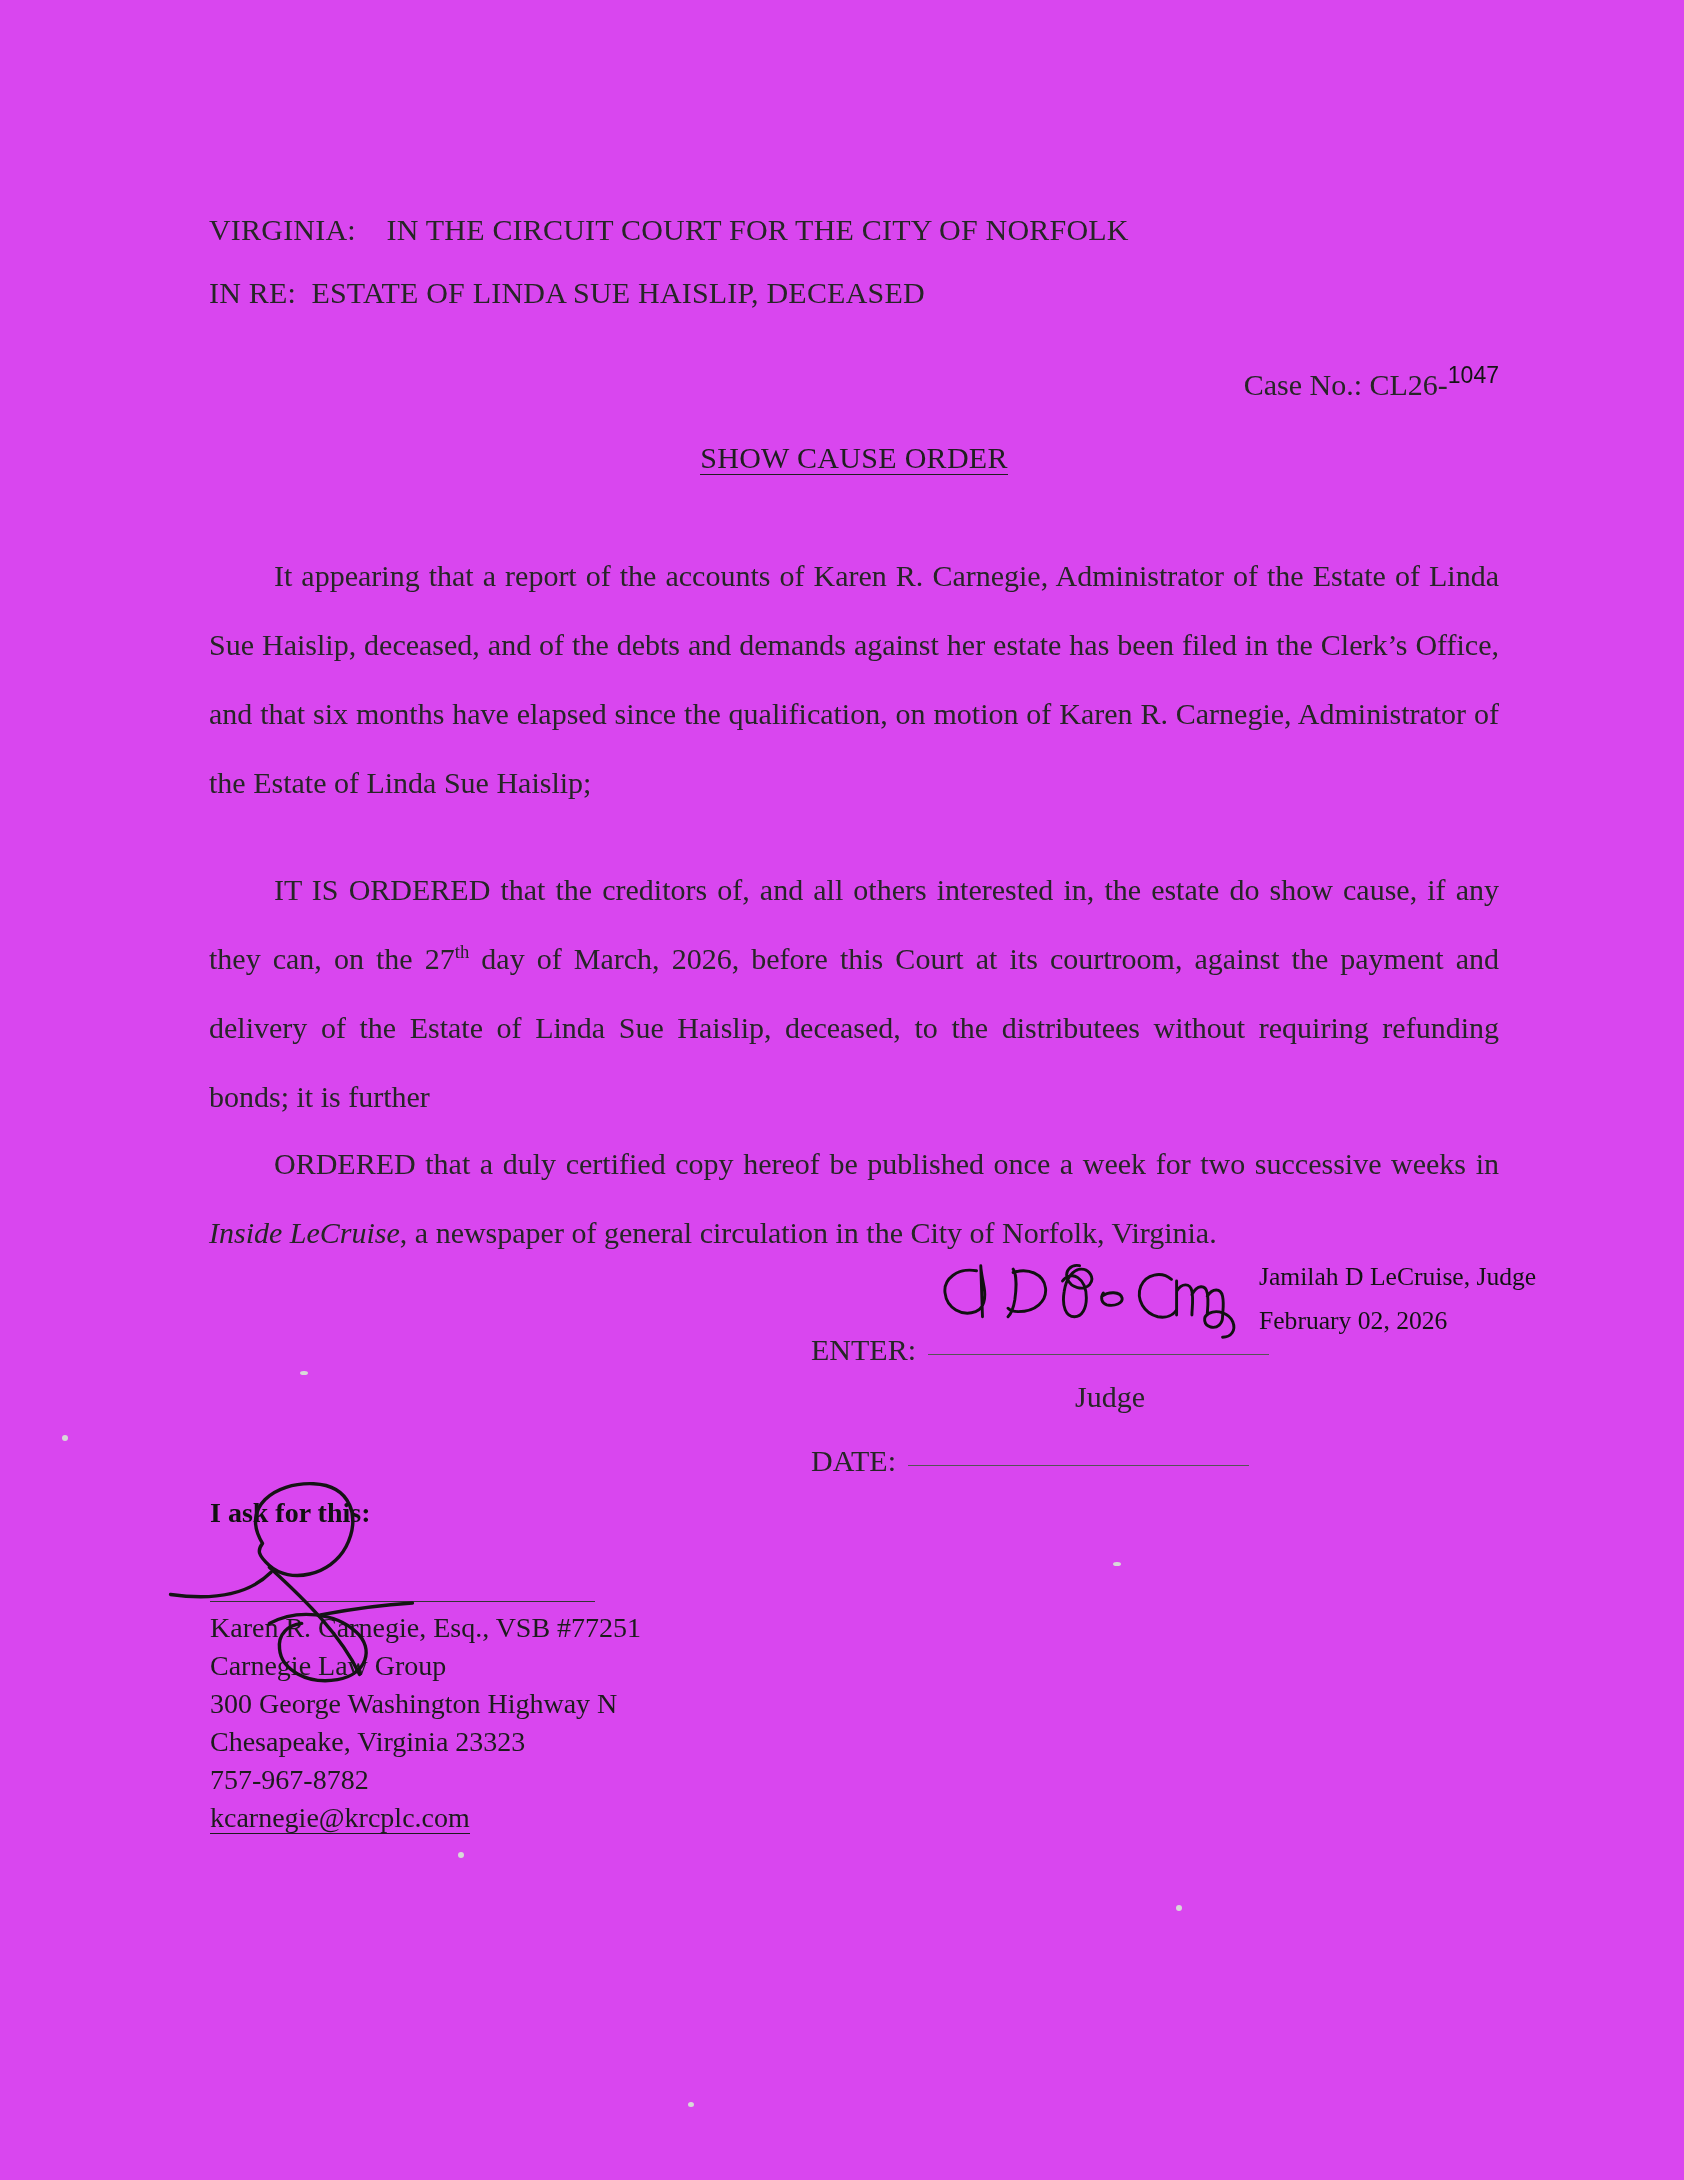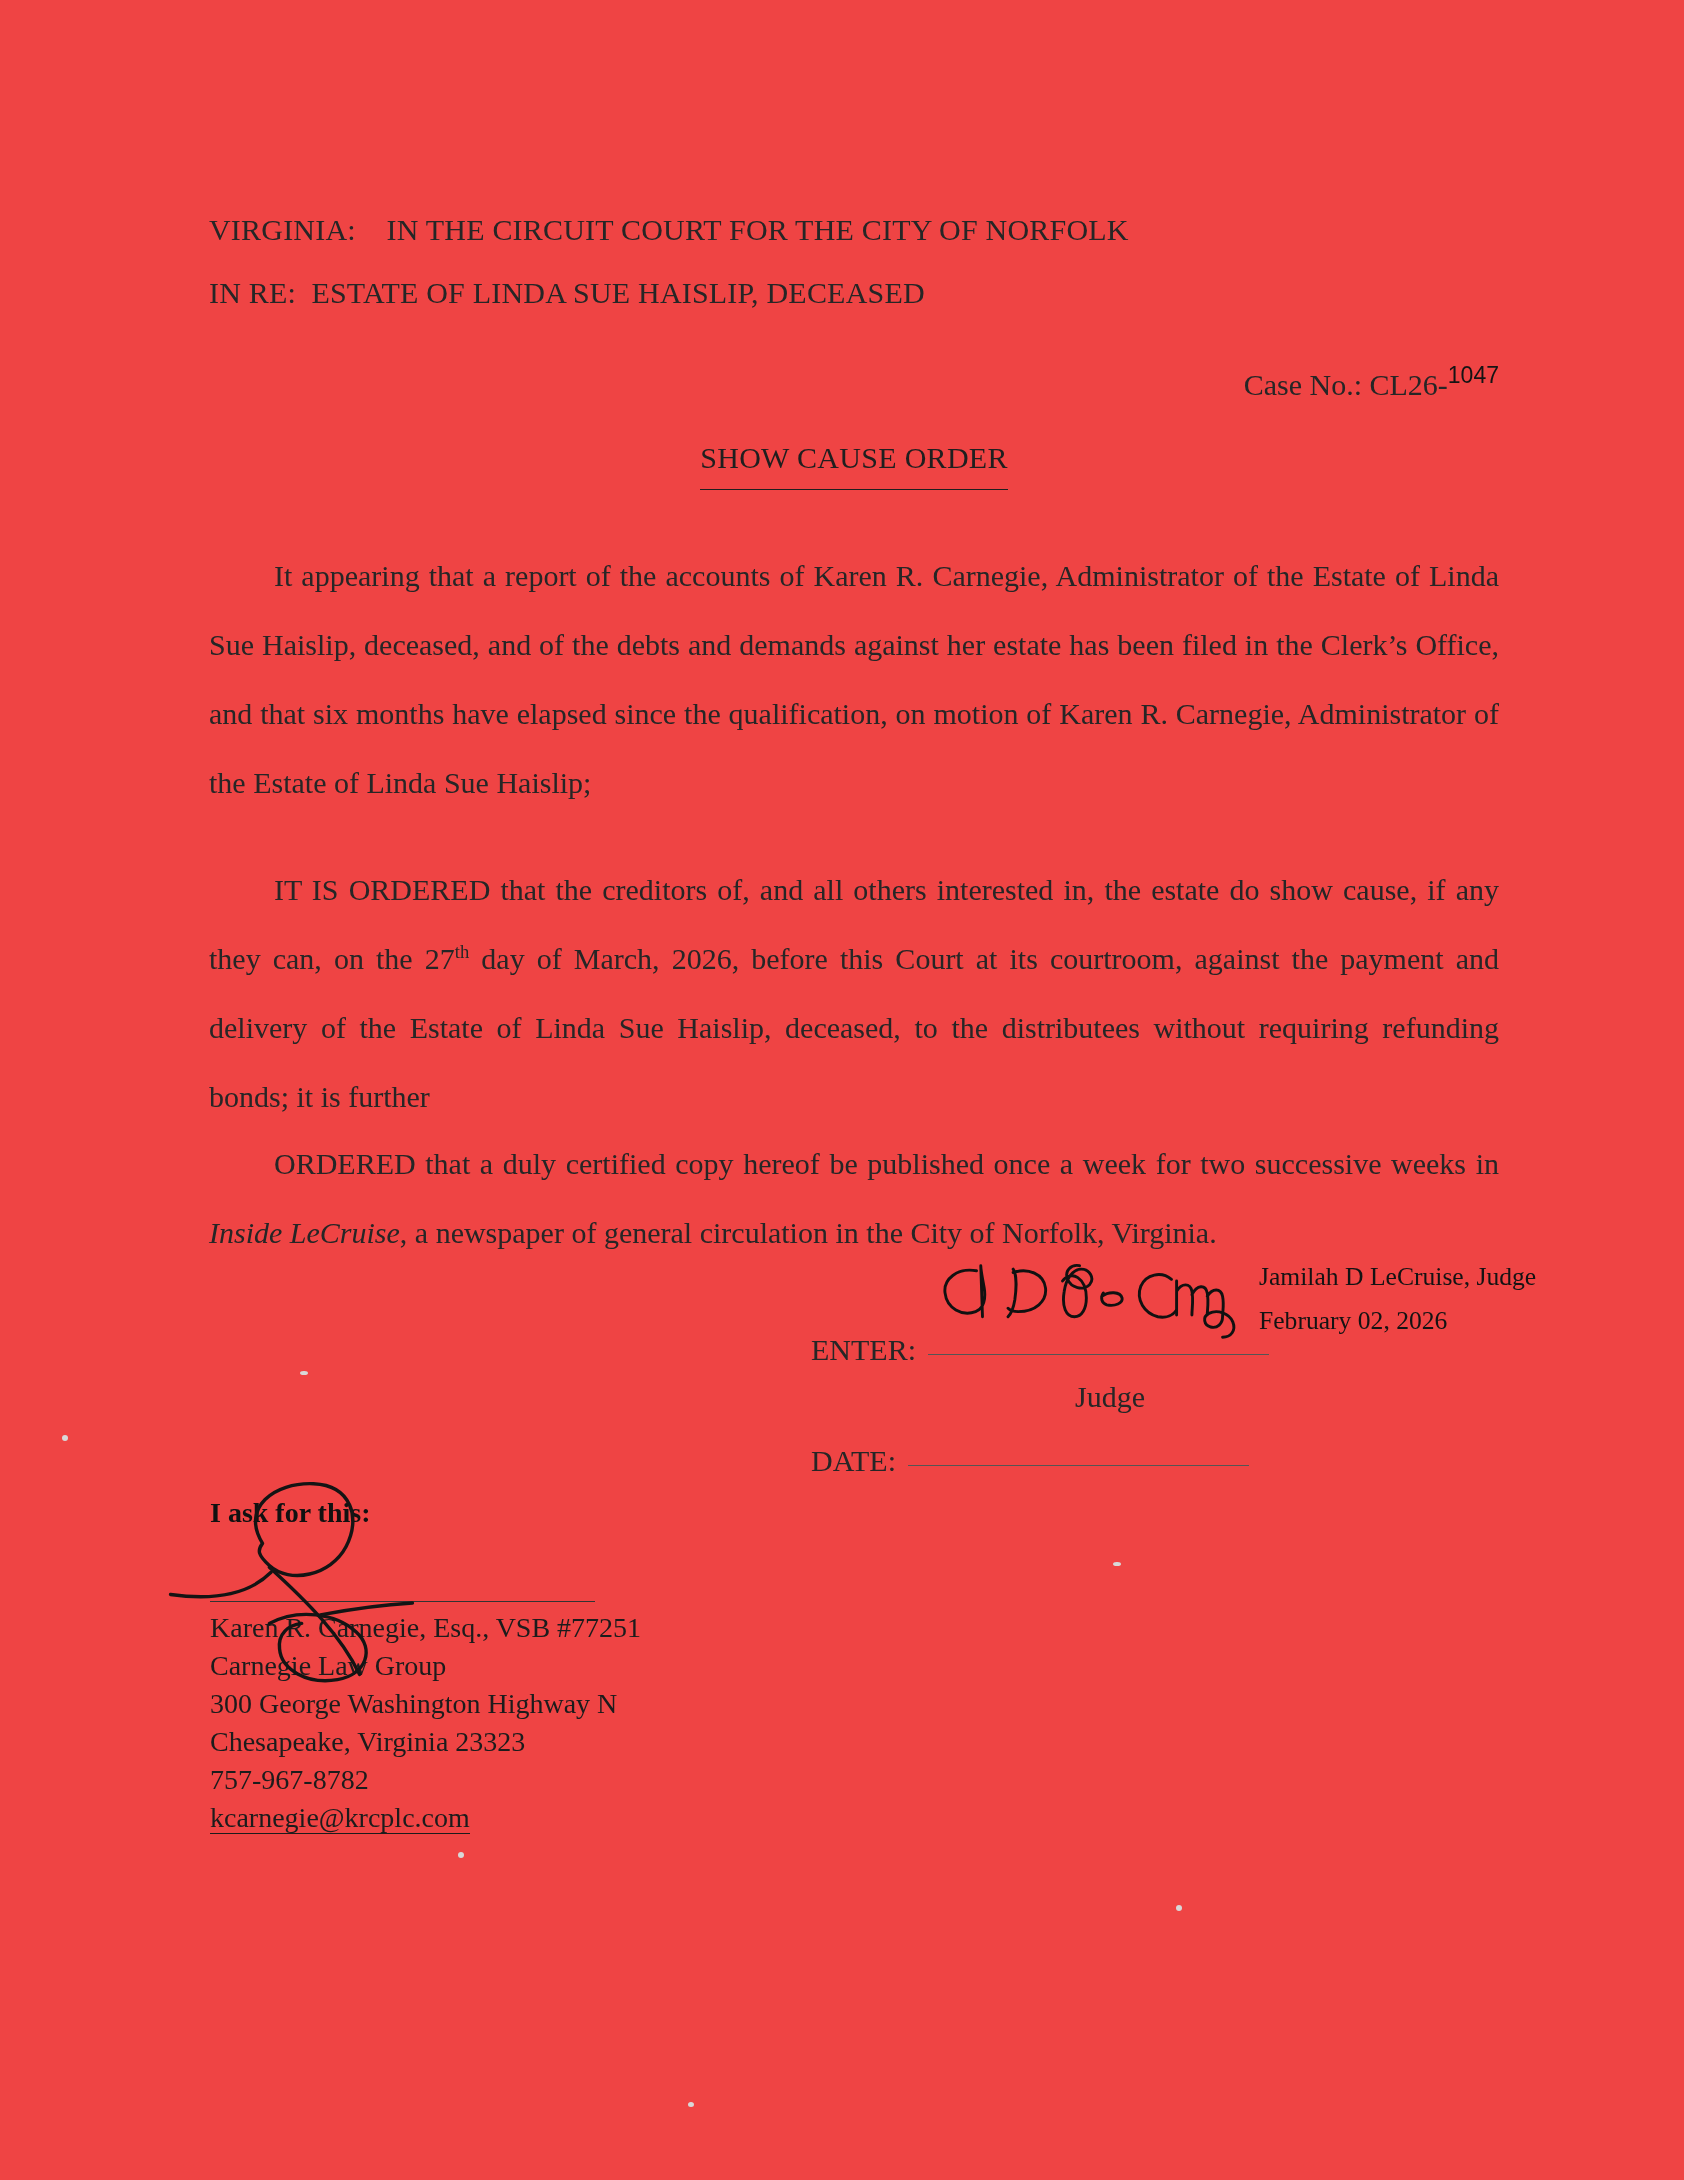--- a/index.html
+++ b/index.html
@@ -5,21 +5,21 @@
   html, body {
     margin: 0;
     padding: 0;
     background: #ffffff;
   }
 
   .page {
     position: relative;
     width: 1685px;
     height: 2181px;
-    background: #ef4444;
+    background: #d946ef;
     overflow: hidden;
     font-family: "Liberation Serif", "DejaVu Serif", serif;
     color: #1a1a1a;
     box-sizing: border-box;
     border-right: 1.7px solid #e2e2e2;
   }
 
   
   .doc {
     position: absolute;
@@ -50,21 +50,21 @@
   }
 
   .order-title {
     text-align: center;
     font-size: 30px;
     letter-spacing: 0.3px;
     color: #1f1f1f;
   }
   .order-title span {
     border-bottom: 1.7px solid #1f1f1f;
-    padding-bottom: 15px;
+    padding-bottom: 0;
   }
 
   .body-par {
     font-size: 30px;
     line-height: 69px;
     text-align: justify;
     text-justify: inter-word;
     color: #262626;
     text-indent: 65px;
   }

